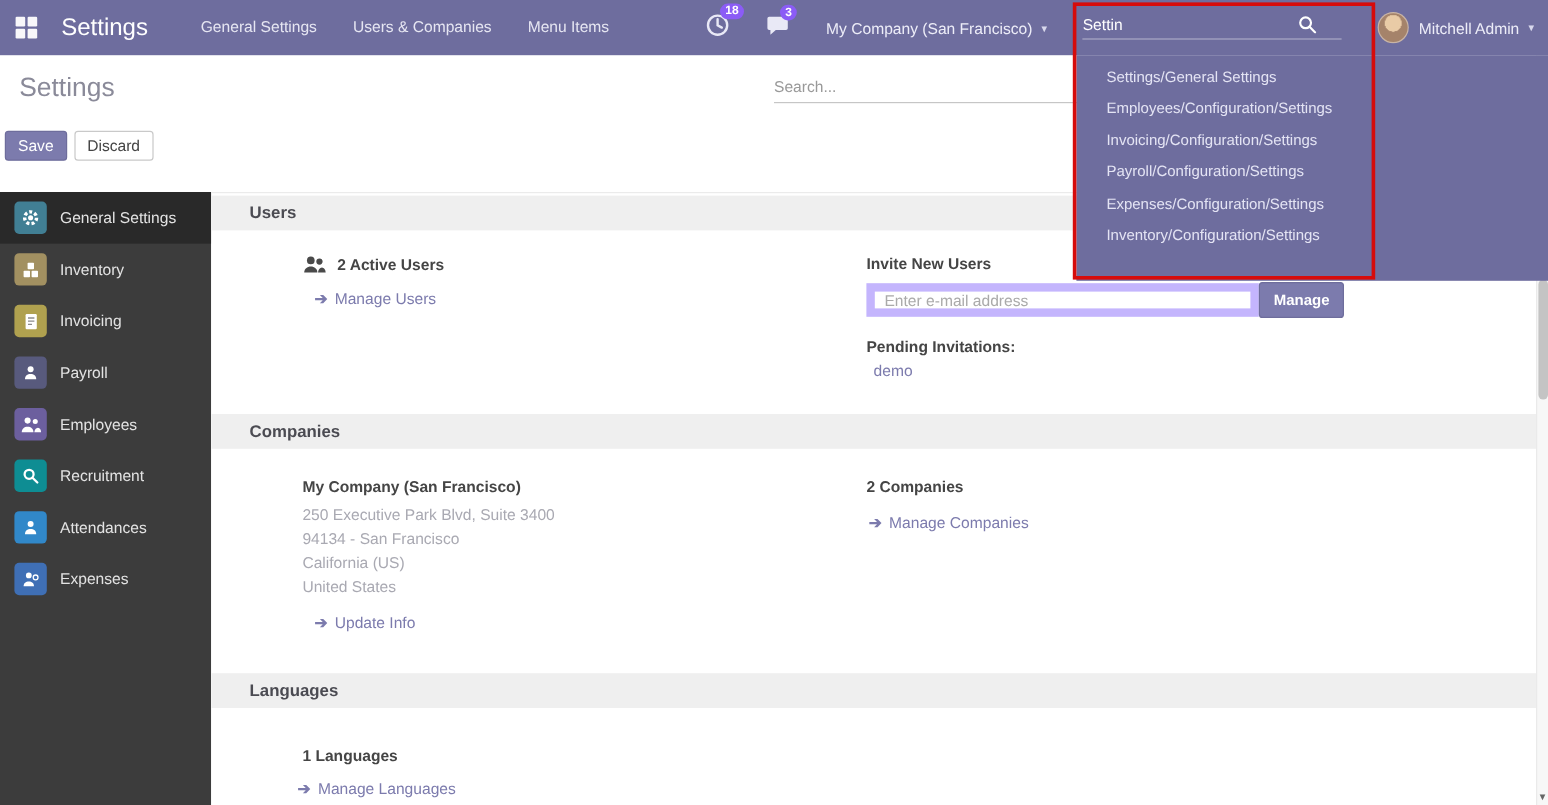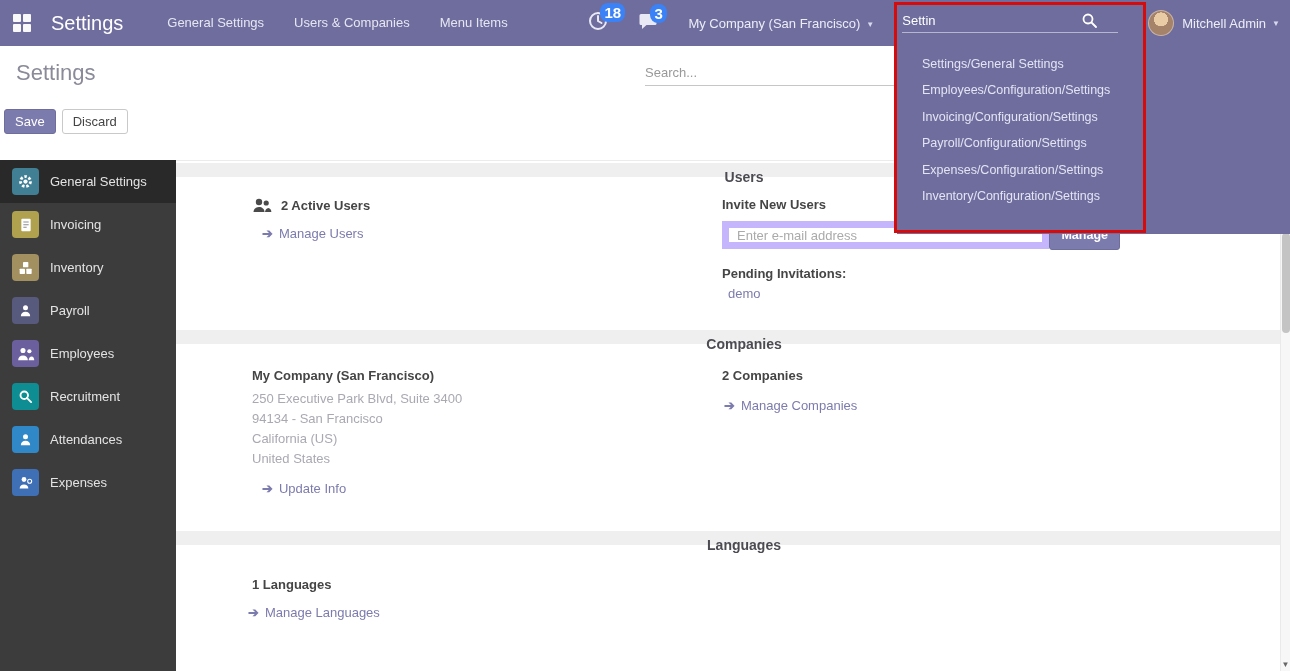--- a/index.html
+++ b/index.html
@@ -12,22 +12,22 @@
   .navbar { position:absolute; top:0; left:0; right:0; height:46px;
     background:#6e6d9e; display:flex; align-items:center; color:#fff; z-index:50; }
   .apps-icon { width:19px; height:19px; margin:0 13px; display:grid;
     grid-template-columns:8px 8px; grid-template-rows:8px 8px; gap:2px; cursor:pointer; }
   .apps-icon span { background:#fff; border-radius:1px; opacity:.95; }
   .app-title { font-size:20px; margin:0 44px 0 6px; cursor:pointer; }
   .nav-menu { display:flex; gap:30px; font-size:13px; color:#e6e6f2; }
   .nav-menu .mi { cursor:pointer; line-height:46px; }
   .nav-right { margin-left:auto; display:flex; align-items:center; }
   .icon-wrap { position:relative; margin-right:28px; cursor:pointer; width:22px; }
-  .badge { position:absolute; top:-8px; left:12px; background:#3b82f6; color:#fff;
-    font-size:15px; font-weight:bold; padding:1px 4px; border-radius:8px; }
+  .badge { position:absolute; top:-8px; left:12px; background:#8b5cf6; color:#fff;
+    font-size:10px; font-weight:bold; padding:1px 4px; border-radius:8px; }
   .company { font-size:13px; color:#ededf8; cursor:pointer; margin-right:6px; white-space:nowrap; }
   .caret { font-size:8px; vertical-align:middle; margin-left:6px; color:#d8d8ec; }
   .nav-search { position:relative; width:216px; margin:0 30px 0 22px;
     border-bottom:1px solid rgba(255,255,255,.5); display:flex; align-items:center; padding-bottom:4px; }
   .nav-search input { background:transparent; border:none; outline:none; color:#fff;
     font-size:13px; width:180px; font-family:inherit; }
   .user-menu { display:flex; align-items:center; margin-right:10px; cursor:pointer; }
   .avatar { width:26px; height:26px; border-radius:50%; flex:none; margin-right:8px;
     background:radial-gradient(circle at 50% 35%, #e9cba6 0 35%, #a5836a 36% 100%);
     border:1px solid rgba(255,255,255,.4); }
@@ -59,22 +59,22 @@
   
   .page { position:absolute; top:160px; left:0; right:0; bottom:0; display:flex; }
   .sidebar { width:176px; background:#3c3c3c; flex:none; }
   .side-item { height:43px; display:flex; align-items:center; padding-left:12px; gap:11px; cursor:pointer; }
   .side-item.active { background:#292929; }
   .app-icon { width:27px; height:27px; border-radius:4px; display:flex;
     align-items:center; justify-content:center; flex:none; }
   .side-label { font-size:13px; color:#e3e3e3; }
 
   .main { flex:1; margin-right:10px; overflow:hidden; border-top:1px solid #ebebeb; background:#fff; }
-  .band { height:14px; line-height:29px; background:#efefef; padding-left:32px;
-    font-size:14px; font-weight:bold; color:#4b4b52; margin-top:2px;text-align:center; }
+  .band { height:29px; line-height:29px; background:#efefef; padding-left:32px;
+    font-size:14px; font-weight:bold; color:#4b4b52; margin-top:2px; }
   .section-body { padding:0 30px 0 76px; display:grid; grid-template-columns:470px 1fr; }
   .body-users { height:151px; }
   .body-companies { height:185px; }
   .body-languages { height:86px; }
   .bold-label { font-size:13px; font-weight:bold; color:#454545; }
   .row-icon { display:flex; align-items:center; gap:9px; }
   .link { font-size:13px; color:#7c7bad; cursor:pointer; display:inline-flex;
     align-items:center; gap:6px; width:max-content; }
   .arrow { font-weight:bold; }
   .gray-line { font-size:13px; color:#a9a9b2; line-height:20px; }
@@ -170,41 +170,41 @@
     <div class="side-item active">
       <span class="app-icon" style="background: rgb(65, 127, 148);">
         <svg width="17" height="17" viewBox="0 0 24 24">
             <circle cx="12" cy="12" r="7" fill="none" stroke="#fff" stroke-width="4" stroke-dasharray="3.5 2.6"></circle>
             <circle cx="12" cy="12" r="3" fill="#fff"></circle>
           </svg>
       </span>
       <span class="side-label">General Settings</span>
     </div>
     <div class="side-item">
+      <span class="app-icon" style="background: rgb(162, 144, 97);">
+        <svg width="16" height="16" viewBox="0 0 24 24" fill="#fff">
+            <rect x="7.5" y="3" width="8" height="8" rx="1"></rect>
+            <rect x="2.5" y="13" width="8" height="8" rx="1"></rect>
+            <rect x="12.5" y="13" width="8" height="8" rx="1"></rect>
+          </svg>
+      </span>
+      <span class="side-label">Inventory</span>
+    </div>
+    <div class="side-item">
       <span class="app-icon" style="background: rgb(176, 161, 79);">
         <svg width="16" height="16" viewBox="0 0 24 24">
             <rect x="5" y="2.5" width="14" height="19" rx="1.5" fill="#fff"></rect>
             <g stroke="rgba(0,0,0,.45)" stroke-width="1.6">
               <path d="M8 7.5h8M8 11.5h8M8 15.5h5" fill="none"></path>
             </g>
           </svg>
       </span>
       <span class="side-label">Invoicing</span>
     </div>
     <div class="side-item">
-      <span class="app-icon" style="background: rgb(162, 144, 97);">
-        <svg width="16" height="16" viewBox="0 0 24 24" fill="#fff">
-            <rect x="7.5" y="3" width="8" height="8" rx="1"></rect>
-            <rect x="2.5" y="13" width="8" height="8" rx="1"></rect>
-            <rect x="12.5" y="13" width="8" height="8" rx="1"></rect>
-          </svg>
-      </span>
-      <span class="side-label">Inventory</span>
-    </div>
-    <div class="side-item">
       <span class="app-icon" style="background: rgb(88, 90, 125);">
         <svg width="15" height="15" viewBox="0 0 24 24" fill="#fff">
             <circle cx="12" cy="7.5" r="4"></circle>
             <path d="M4.5 21c0-4.5 3.2-7 7.5-7s7.5 2.5 7.5 7z"></path>
           </svg>
       </span>
       <span class="side-label">Payroll</span>
     </div>
     <div class="side-item">
       <span class="app-icon" style="background: rgb(108, 95, 158);">

